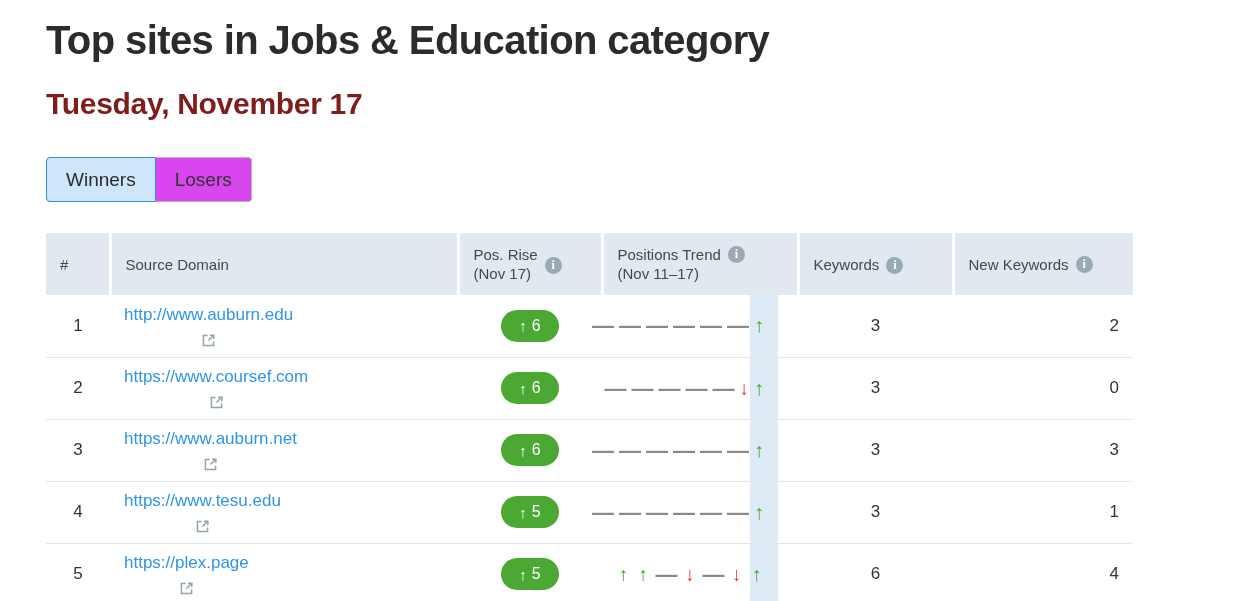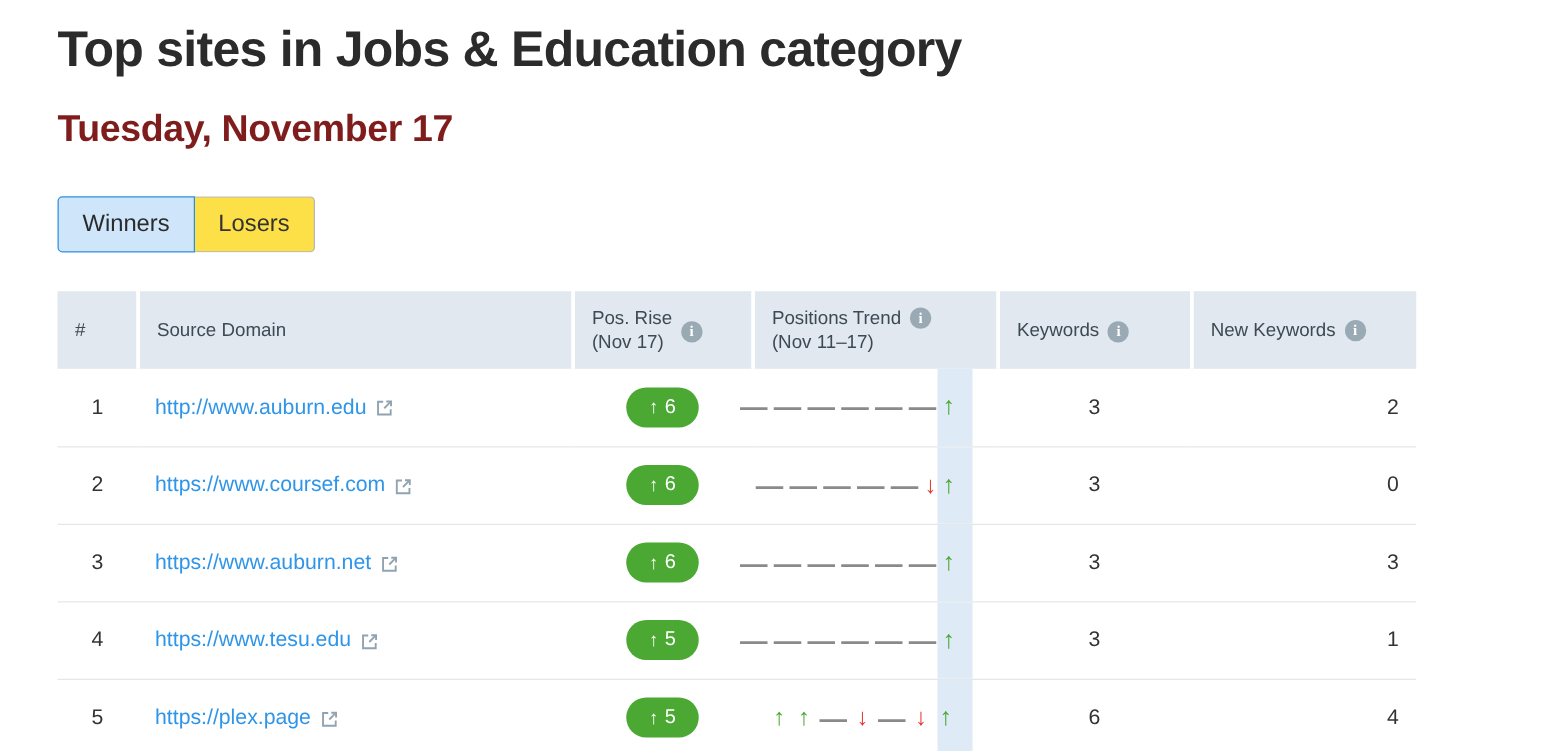--- a/index.html
+++ b/index.html
@@ -62,21 +62,21 @@
   .tab {
     display: flex;
     align-items: center;
     justify-content: center;
     box-sizing: border-box;
     height: 45px;
     padding: 0 19px;
     font-size: 19px;
     line-height: 19px;
     color: #333333;
-    background: #fde047;
+    background: #d946ef;
     border: 1px solid #b6b6b6;
     cursor: pointer;
     user-select: none;
   }
   .tab + .tab {
     border-left: none;
   }
   .tab:first-child {
     border-top-left-radius: 4px;
     border-bottom-left-radius: 4px;
@@ -156,21 +156,21 @@
   td.c-kw     { text-align: center; padding: 0; }
   td.c-newkw  { text-align: right; padding-right: 22px; }
 
   .domain-link {
     color: #2f95e8;
     font-size: 17px;
     text-decoration: none;
     cursor: pointer;
     white-space: nowrap;
   }
-  .domain-cell { display: inline-flex; align-items: center; gap: 7px; }
+  .domain-cell { display: inline-flex; align-items: center; gap: 7px; flex-direction: column; }
 
   
   .info-icon {
     display: inline-block;
     width: 17px;
     height: 17px;
     flex: 0 0 17px;
     border-radius: 50%;
     background: #9aaab5;
     color: #ffffff;

